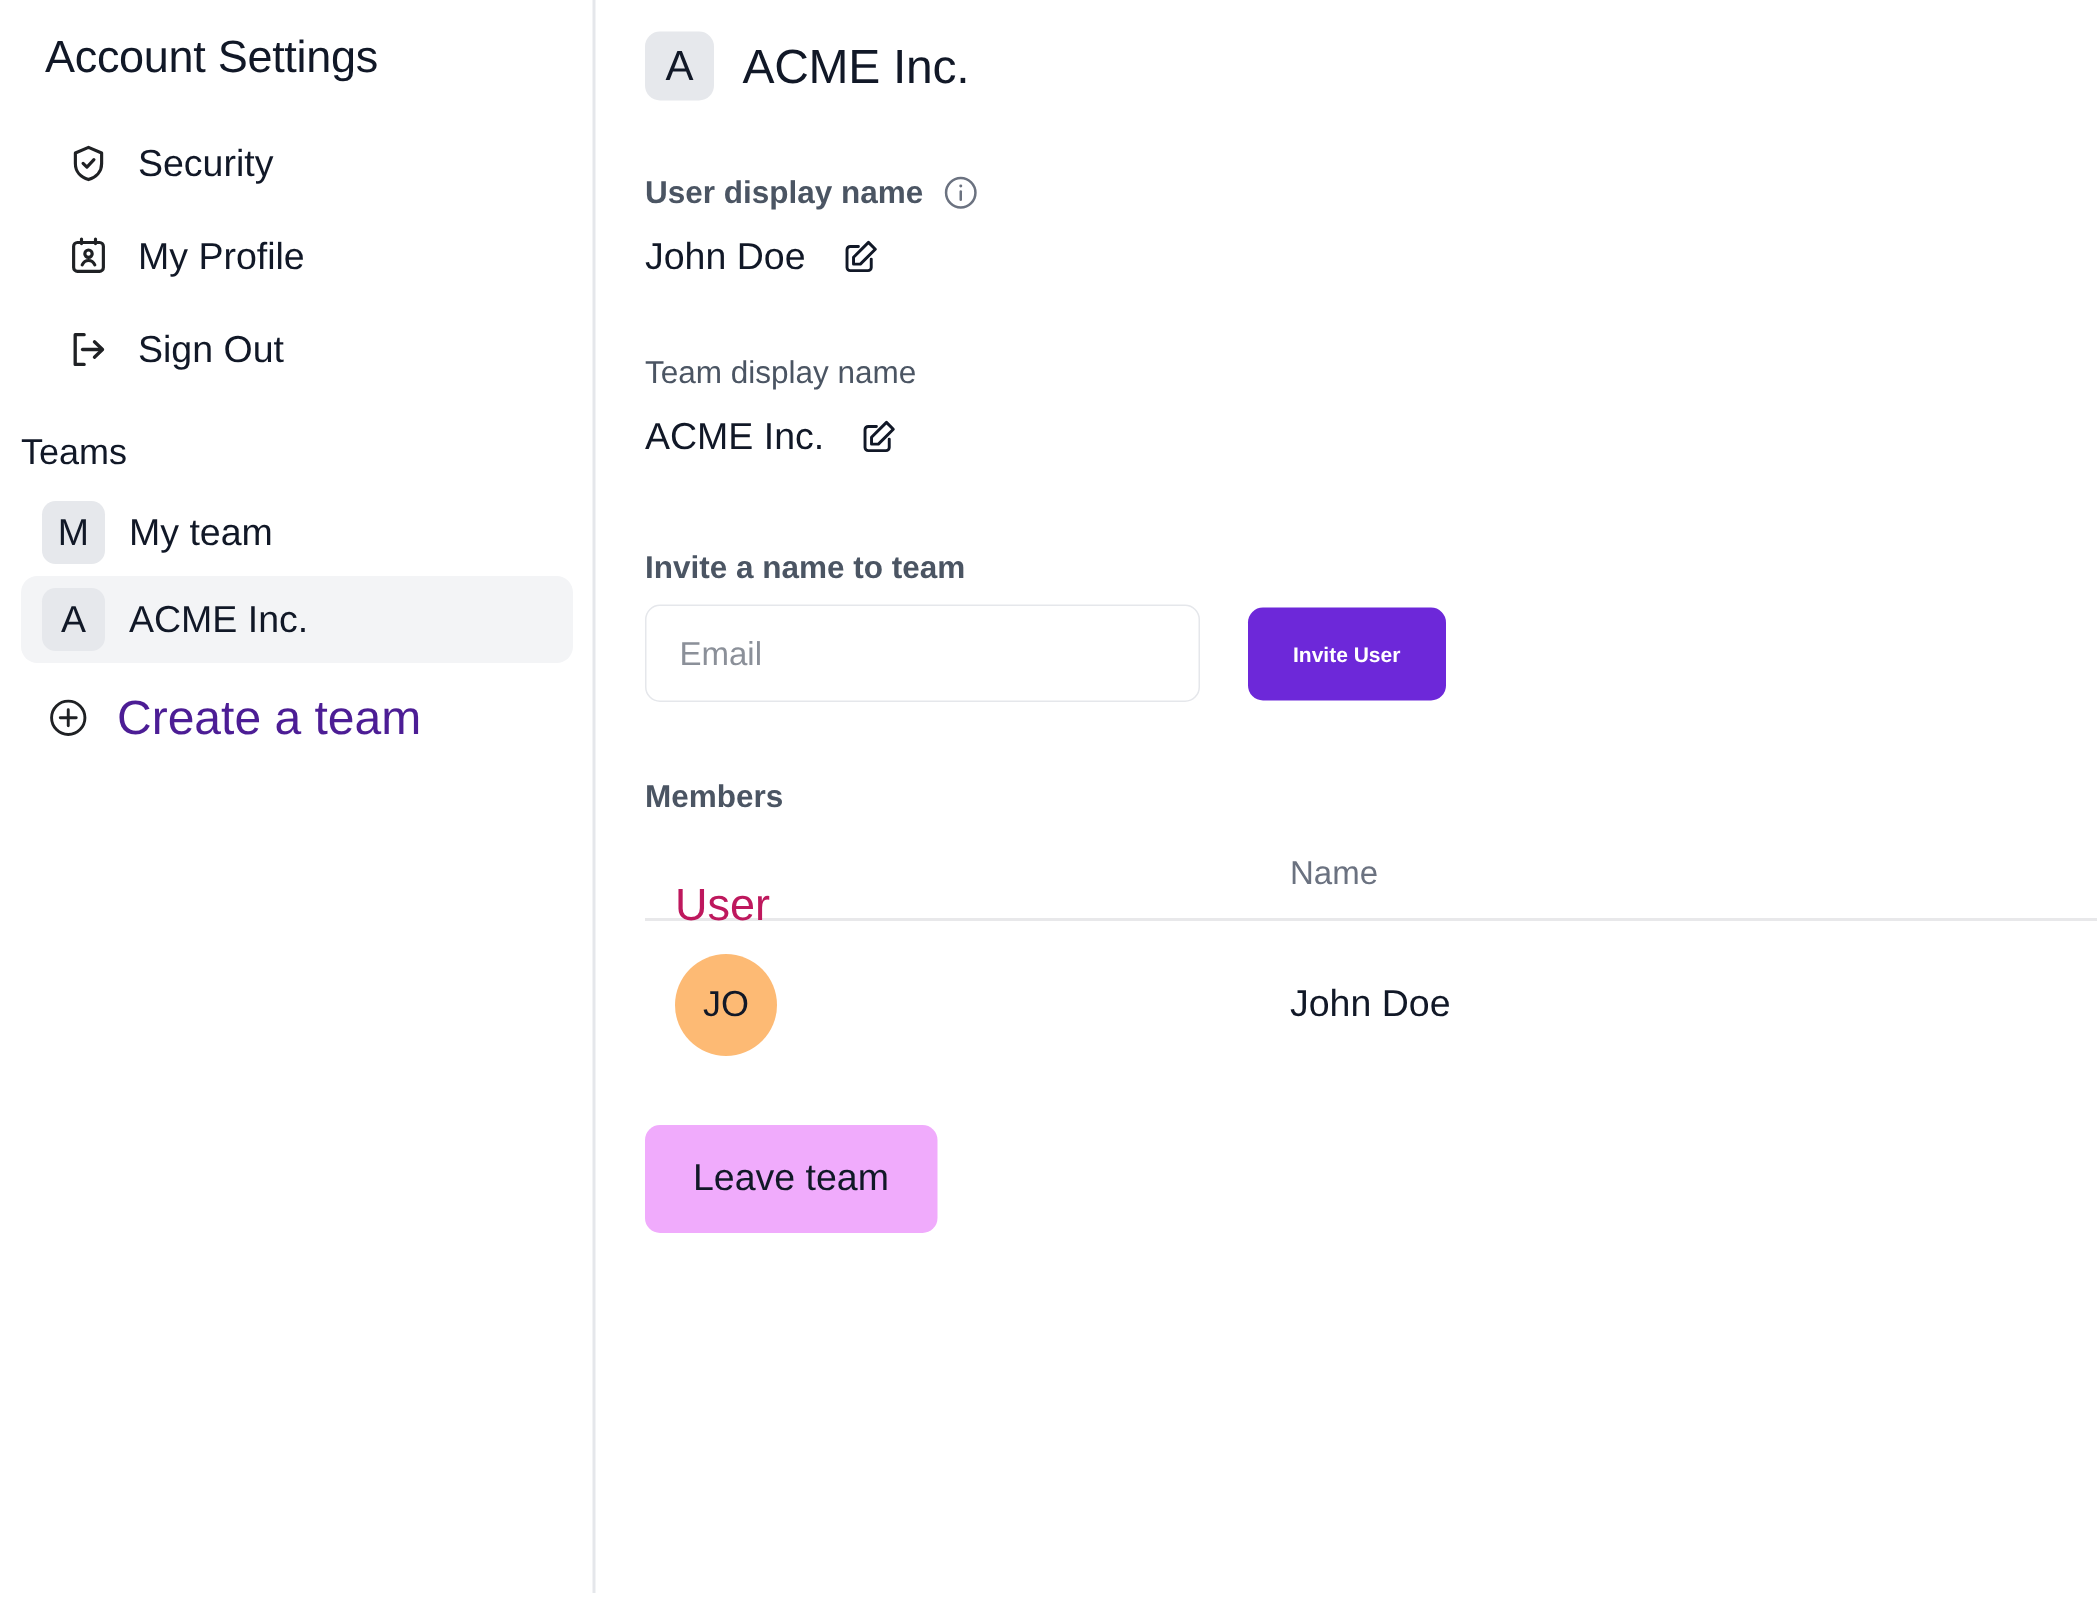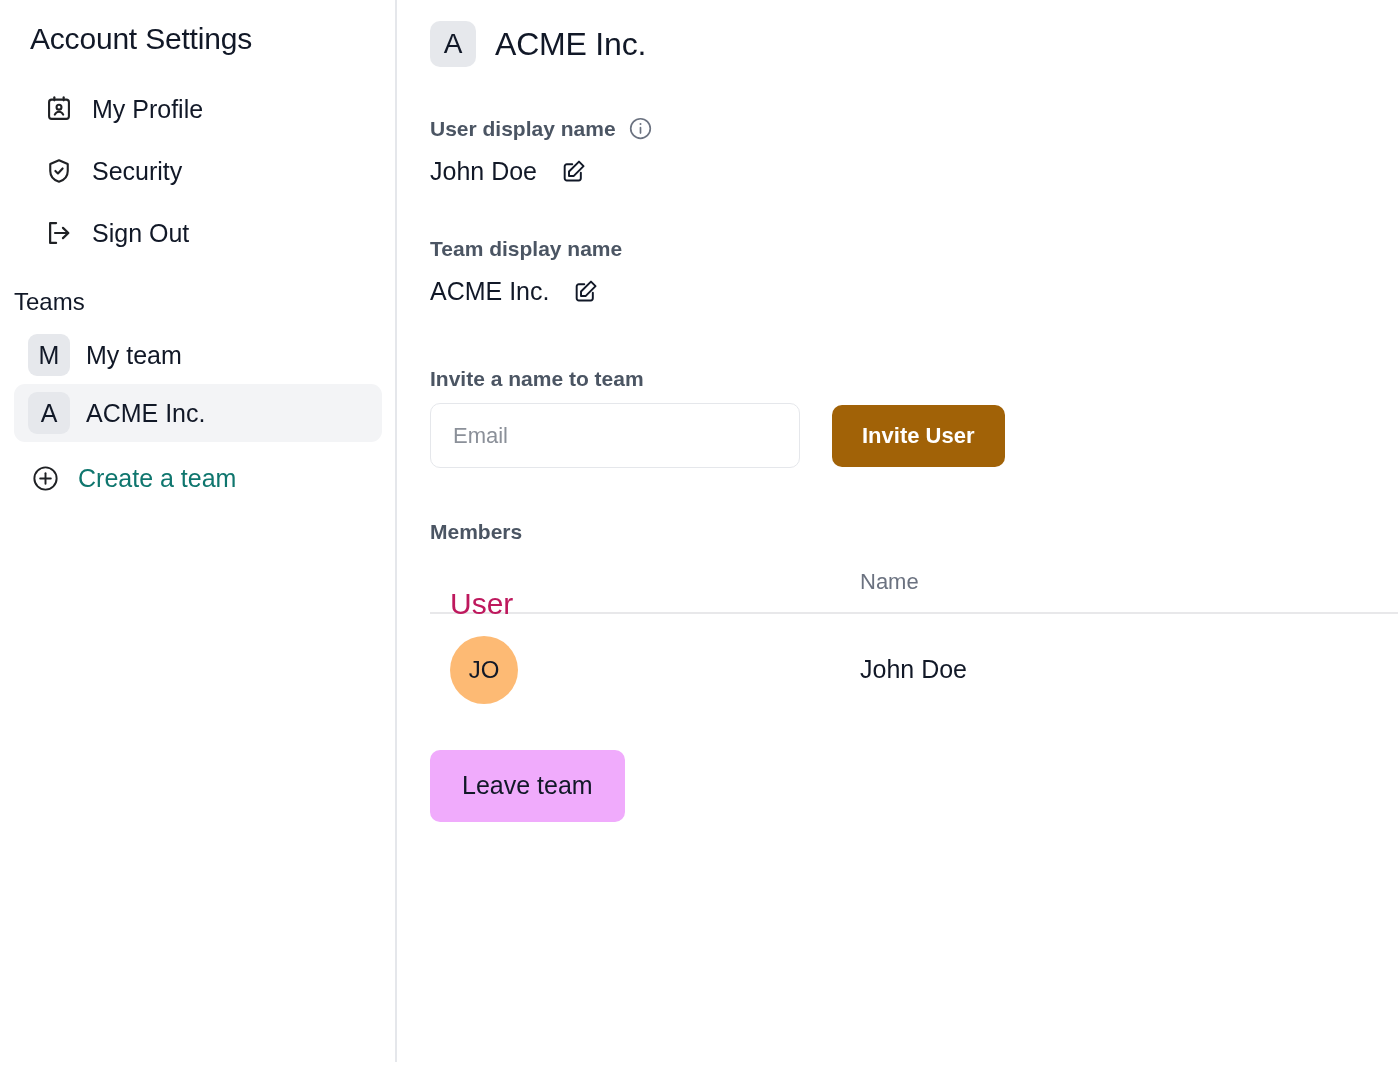--- a/index.html
+++ b/index.html
@@ -86,21 +86,21 @@
     height: 60px;
     margin: 6px 14px 0 14px;
     padding: 0 14px 0 16px;
     border-radius: 10px;
   }
   .create-icon {
     width: 30px; height: 30px; flex: 0 0 30px;
     display: flex; align-items: center; justify-content: center;
     color: #1f2124;
   }
-  .create-label { font-size: 25px; color: #0f766e; }
+  .create-label { font-size: 32px; color: #4c1d95; }
 
   
   .main {
     flex: 1 1 auto;
     position: relative;
     padding: 18px 0 0 34px;
   }
   .main-header {
     display: flex;
     align-items: center;
@@ -125,21 +125,21 @@
   .field-block { margin-top: 46px; }
   .field-label {
     display: flex;
     align-items: flex-end;
     gap: 12px;
     font-size: 21px;
     font-weight: bold;
     color: #4b5563;
     margin-bottom: 10px;
   }
-  .field-label.plain { font-weight: bold; }
+  .field-label.plain { font-weight: normal; }
   .field-value-row {
     display: flex;
     align-items: center;
     gap: 24px;
     height: 40px;
   }
   .field-value { font-size: 25px; color: #111827; }
   .edit-icon { width: 26px; height: 26px; color: #111827; display: block; }
   .info-icon { width: 25px; height: 25px; color: #6b7280; display: block; }
 
@@ -159,25 +159,25 @@
     font-size: 22px;
     font-family: "Liberation Sans", sans-serif;
     color: #111827;
     background: #ffffff;
     outline: none;
   }
   .email-input::placeholder { color: #8b9099; }
   .invite-button {
     height: 62px;
     padding: 0 30px;
-    background: #a16207;
+    background: #6d28d9;
     color: #ffffff;
     border: none;
     border-radius: 10px;
-    font-size: 22px;
+    font-size: 14px;
     font-weight: bold;
     font-family: "Liberation Sans", sans-serif;
     cursor: pointer;
   }
 
   .members-block { margin-top: 52px; }
   .members-heading {
     font-size: 21px;
     font-weight: bold;
     color: #4b5563;
@@ -232,42 +232,42 @@
 <body>
 
 <div class="page">
 
   <div class="sidebar">
     <div class="sidebar-divider"></div>
 
     <div class="sidebar-title">Account Settings</div>
 
     <div class="nav-list">
+
+      <div class="nav-item">
+        <span class="nav-icon">
+          <svg width="28" height="28" viewBox="0 0 24 24" fill="none" stroke="currentColor" stroke-width="1.8" stroke-linecap="round" stroke-linejoin="round">
+            <path d="M12 2.8 4.5 6v6c0 4.6 3.1 7.9 7.5 9.2 4.4-1.3 7.5-4.6 7.5-9.2V6z"></path>
+            <path d="M8.9 11.9l2.2 2.2 4-4.3"></path>
+          </svg>
+        </span>
+        <span class="nav-label">Security</span>
+      </div>
 
       <div class="nav-item">
         <span class="nav-icon">
           <svg width="28" height="28" viewBox="0 0 24 24" fill="none" stroke="currentColor" stroke-width="1.8" stroke-linecap="round" stroke-linejoin="round">
             <rect x="3.5" y="4" width="17" height="16.5" rx="2.2"></rect>
             <line x1="8" y1="2" x2="8" y2="4.6"></line>
             <line x1="16" y1="2" x2="16" y2="4.6"></line>
             <circle cx="12" cy="10.4" r="2.1"></circle>
             <path d="M8.4 16.8c.8-1.7 2.1-2.5 3.6-2.5s2.8.8 3.6 2.5"></path>
           </svg>
         </span>
         <span class="nav-label">My Profile</span>
-      </div>
-
-      <div class="nav-item">
-        <span class="nav-icon">
-          <svg width="28" height="28" viewBox="0 0 24 24" fill="none" stroke="currentColor" stroke-width="1.8" stroke-linecap="round" stroke-linejoin="round">
-            <path d="M12 2.8 4.5 6v6c0 4.6 3.1 7.9 7.5 9.2 4.4-1.3 7.5-4.6 7.5-9.2V6z"></path>
-            <path d="M8.9 11.9l2.2 2.2 4-4.3"></path>
-          </svg>
-        </span>
-        <span class="nav-label">Security</span>
       </div>
 
       <div class="nav-item">
         <span class="nav-icon">
           <svg width="28" height="28" viewBox="0 0 24 24" fill="none" stroke="currentColor" stroke-width="1.9" stroke-linecap="round" stroke-linejoin="round">
             <path d="M9.5 3.5H4.4v17h5.1"></path>
             <line x1="8.6" y1="12" x2="19.6" y2="12"></line>
             <polyline points="15.4,7.6 20,12 15.4,16.4"></polyline>
           </svg>
         </span>

